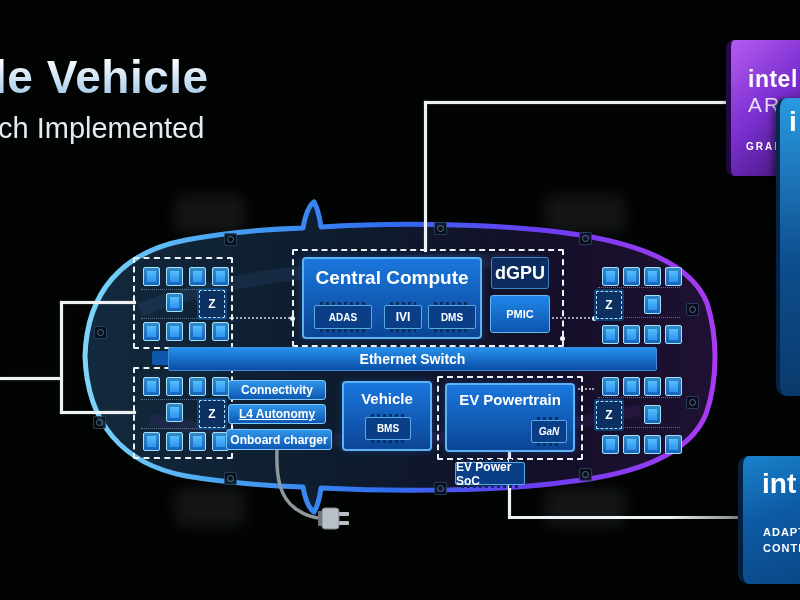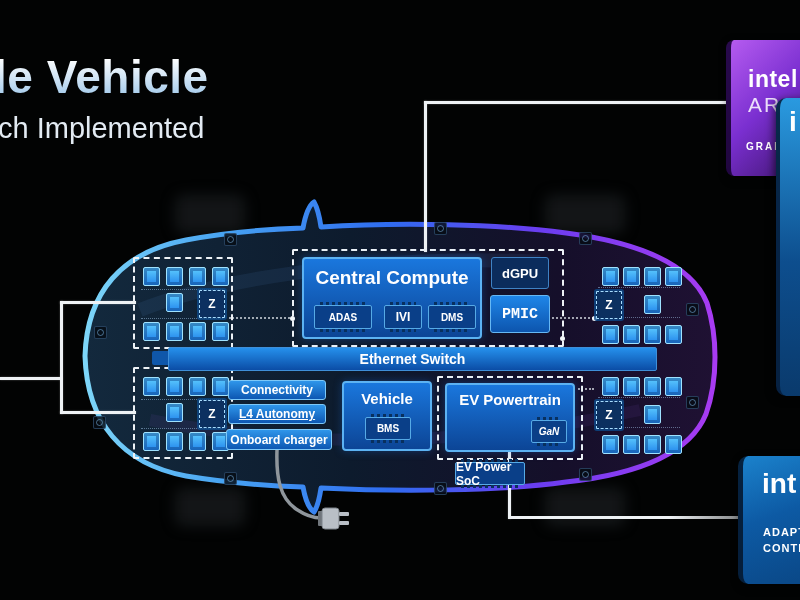--- a/index.html
+++ b/index.html
@@ -43,24 +43,24 @@
   
   .mod{position:absolute;background:linear-gradient(180deg,#2f96ea 0%,#0d57b2 100%);
        border:1px solid #7cc8f8;border-radius:3px;display:flex;align-items:center;justify-content:center;
        font-size:12px;font-weight:700;color:#fff;z-index:3;}
   
   .ebar{position:absolute;background:linear-gradient(180deg,#2590ec 0%,#0b4da6 100%);
         border:1px solid #3f8fd8;display:flex;align-items:center;justify-content:center;
         font-size:14px;font-weight:700;color:#fff;z-index:3;border-radius:2px;}
   .enub{position:absolute;background:#0f57aa;z-index:2;border-radius:2px;}
   .chip-dark{position:absolute;background:#0b2c5c;border:1px solid #3f82c4;border-radius:3px;
-        display:flex;align-items:center;justify-content:center;font-size:13px;font-weight:700;color:#fff;z-index:3;}
+        display:flex;align-items:center;justify-content:center;font-size:18px;font-weight:700;color:#fff;z-index:3;}
   .chip-bright{position:absolute;background:linear-gradient(180deg,#1f86e8 0%,#0d55ae 100%);
         border:1px solid #66b8f4;border-radius:3px;display:flex;align-items:center;justify-content:center;
-        font-size:15px;font-weight:700;color:#fff;z-index:3;font-family:Liberation Mono, monospace;}
+        font-size:11px;font-weight:700;color:#fff;z-index:3;}
   
   .t1{position:absolute;left:-6px;top:50px;font-size:46px;font-weight:700;letter-spacing:.5px;z-index:5;
       color:#e9f2fb;background:linear-gradient(180deg,#ffffff 15%,#9fc8ea 90%);
       -webkit-background-clip:text;background-clip:text;-webkit-text-fill-color:transparent;}
   .t2{position:absolute;left:-2px;top:112px;font-size:29px;font-weight:400;color:#e3ebf3;z-index:5;}
   
   .badge{position:absolute;z-index:6;}
   .badge-arc{left:726px;top:40px;width:90px;height:136px;border-radius:8px;
       background:linear-gradient(135deg,#b55bf0 0%,#7a2fd0 45%,#35105e 100%);
       border-left:5px solid rgba(30,5,60,.9);box-shadow:2px 3px 8px rgba(0,0,0,.6);}

